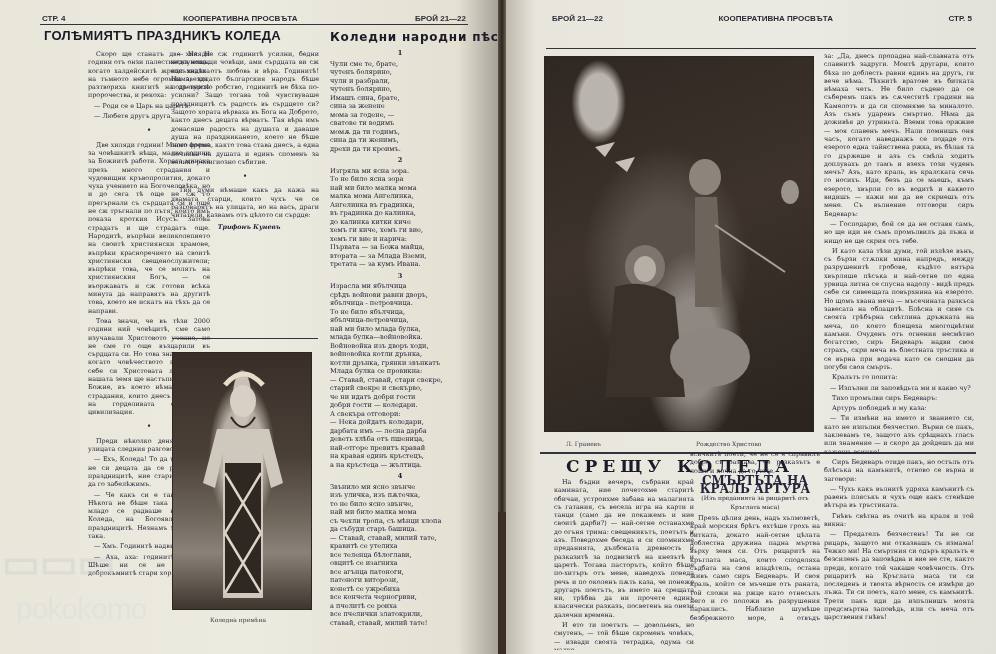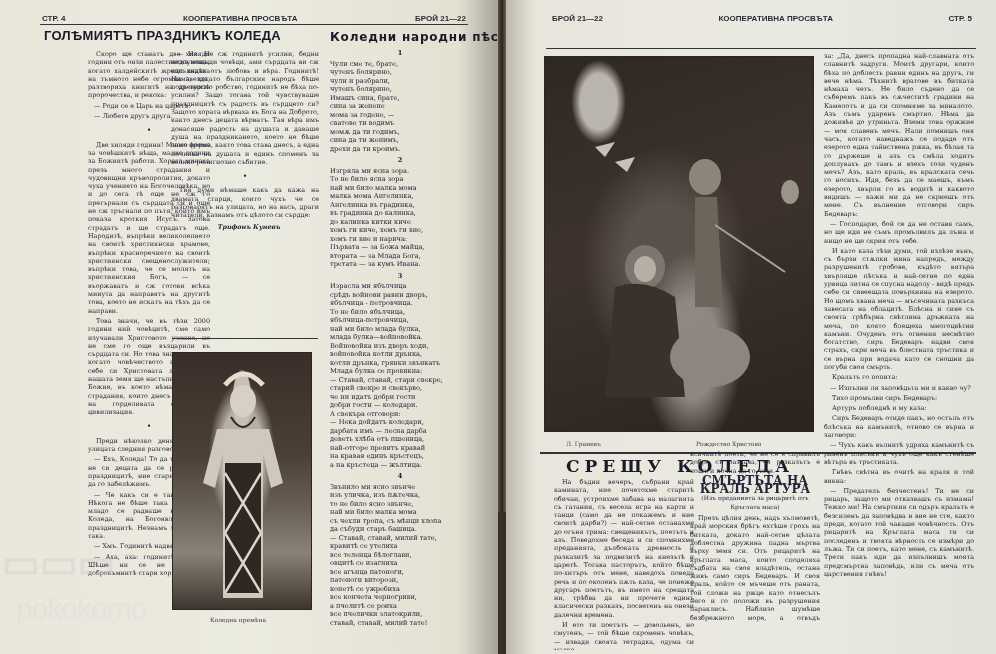--- a/index.html
+++ b/index.html
@@ -105,21 +105,21 @@
         <div class="line">Изгряла ми ясна зора.</div>
         <div class="line">То не било ясна зора</div>
         <div class="line">най ми било малка мома</div>
         <div class="line">малка мома Ангелинка,</div>
         <div class="line">Ангелинка въ градинка,</div>
         <div class="line">въ градинка до калинка,</div>
         <div class="line">до калинка китки киче</div>
         <div class="line">хемъ ги киче, хемъ ги вие,</div>
         <div class="line">хемъ ги вие и нарича:</div>
         <div class="line">Първата — за Божа майца,</div>
-        <div class="line">втората — за Млада Бога,</div>
+        <div class="line">втората — за Млада Вземи,</div>
         <div class="line">третата — за кумъ Ивана.</div>
       </div>
       <div>
         <div class="num">3</div>
         <div class="line">Израсла ми ябълчица</div>
         <div class="line">срѣдъ войнови равни дворъ,</div>
         <div class="line">ябълчица - петровчица.</div>
         <div class="line">То не било ябълчица,</div>
         <div class="line">ябълчица-петровчица,</div>
         <div class="line">най ми било млада булка,</div>
@@ -209,19 +209,20 @@
     </div>
 
     <div class="col" style="left:318px; top:52px; width:150px; height:598px;">
       <p style="text-indent:0">за: „Да, днесъ пропадна най-славната отъ славнитѣ задруги. Моитѣ другари, които бѣха по доблесть равни единъ на другъ, ги вече нѣма. Тѣхнитѣ вратове въ битката нѣмаха четъ. Не било съдено да се съберемъ пакъ въ сѫчеститѣ градини на Камелотъ и да си спомняме за миналото. Азъ съмъ ударенъ смъртно. Нѣма да доживѣя до утриньта. Вземи това оржжие — моя славенъ мечъ. Нали помнишъ оня часъ, когато наведнажъ се подаде отъ езерото една тайнствена ржка, въ бѣлая та го държеше и азъ съ смѣла ходитъ доплувахъ до тамъ и взехъ този чуденъ мечъ? Азъ, като краль, въ кралската сечь го носихъ. Иди, безъ да се маешъ, къмъ езерото, хвърли го въ водитѣ и каквото видишъ — кажи ми да не скриешъ отъ мене. Съ вълнение отговори сиръ Бедеваръ:</p>
       <p class="dlg">— Господарю, бой се да не оставя самъ, но ще иди не съмъ промълвилъ да лъжа и нищо не ще скрия отъ тебе.</p>
       <p>И като каза тѣзи думи, той излѣзе вънъ, съ бързи стѫпки мина напредъ, между разрушенитѣ гробове, къдѣто вятъра хвърляше пѣсъка и най-сетне по една урвица литна се спусна надолу - видѣ предъ себе си сивеещата повърхнина на езерото. Но щомъ хвана меча — мъсечината разкъса завесата на облацитѣ. Блѣсна и сияе съ своята грѣбърна свѣтлина дръжката на меча, по която блещеха многоцвѣтни камъни. Очуденъ отъ огнения несмѣтно богатство, сиръ Бедеваръ надви своя страхъ, скри меча въ блестната тръстика и се върна при водача като се сношни да погуби своя смърть.</p>
       <p>Кральтъ го попита:</p>
       <p class="dlg">— Изпълни ли заповѣдьта ми и какво чу?</p>
       <p>Тихо промълви сиръ Бедеваръ:</p>
       <p>Артуръ побледнѣ и му каза:</p>
+      <p class="dlg">— Ти измѣни на името и званието си, като не изпълни безчестно. Върни се пакъ, заклевамъ те, защото азъ срѣщнахъ гласъ или знамение — и скоро да дойдешъ да ми кажешъ всичко!</p>
       <p>Сиръ Бедеваръ отиде пакъ, но остълъ отъ блѣсъка на камънитѣ, отново се върна и заговори:</p>
       <p class="dlg">— Чухъ какъ вълнитѣ удряха камънитѣ съ равенъ плясъкъ и чухъ още какъ стенѣше вѣтъра въ тръстиката.</p>
       <p>Гнѣвъ свѣтна въ очитѣ на краля и той викна:</p>
       <p class="dlg">— Предателъ безчестенъ! Ти не си рицарь, защото ми отказвашъ съ измама! Тежко ми! На смъртния си одъръ кральтъ е безсиленъ да заповѣдва и вие не сте, както преди, когато той чакаше човѣчность. Отъ рицаритѣ на Кръглата маса ти си последенъ и твоята вѣрность се измѣри до лъжа. Ти си поетъ, като мене, съ камънитѣ. Трети пакъ иди да изпълнишъ моята предсмъртна заповѣдь, или съ меча отъ царствения гнѣвъ!</p>
     </div>
   </div>
 </div>
 
 </body></html>

